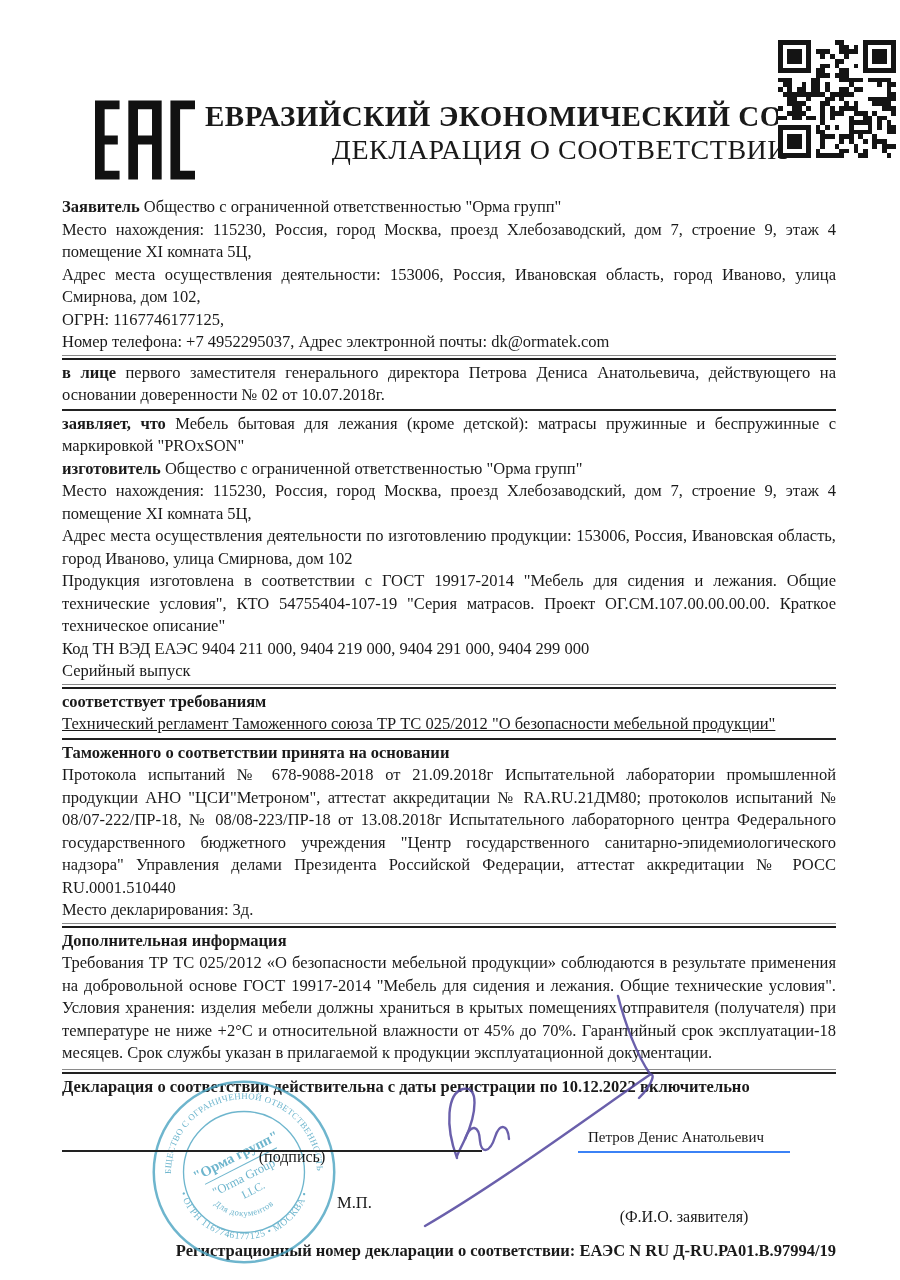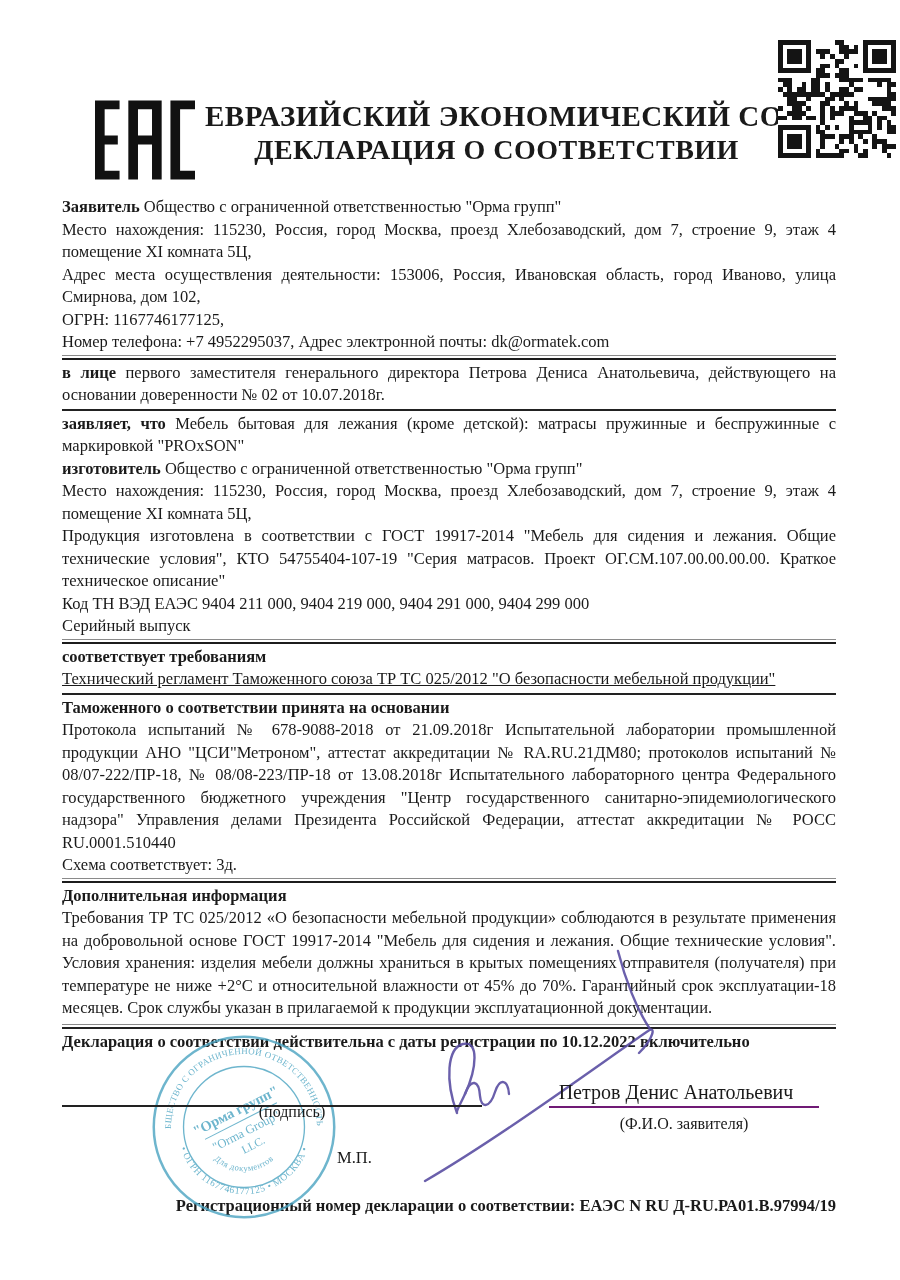--- a/index.html
+++ b/index.html
@@ -11,43 +11,43 @@
     font-family:"Liberation Serif","DejaVu Serif",serif;
     color:#1a1a1a;
     overflow:hidden;
   }
   
   .hdr{position:relative;height:196px;}
   .eac{position:absolute;left:95px;top:96px;width:100px;height:88px;}
   .eac svg{width:100%;height:100%;display:block;}
   .titles{position:absolute;left:205px;right:112px;top:99px;text-align:center;}
   .t1{font-size:29px;font-weight:bold;letter-spacing:.5px;line-height:1.18;white-space:nowrap;}
-  .t2{font-size:28px;font-weight:bold;letter-spacing:.5px;line-height:1.18;white-space:nowrap;}
+  .t2{font-size:28px;font-weight:normal;letter-spacing:.5px;line-height:1.18;white-space:nowrap;text-align:right;}
   .qr{position:absolute;left:778px;top:40px;width:118px;height:118px;}
   .qr svg{width:100%;height:100%;display:block;shape-rendering:crispEdges;}
   
   .doc{padding:0 64px 0 62px;font-size:16.5px;line-height:22.5px;}
   .doc p{margin:0;}
   .b{font-weight:bold;font-family:Liberation Serif, serif;}
   .just{text-align:justify;}
   .ln{border-top:1px solid #8a8a8a;margin:1px 0;}
   .ln.th{border-top:2.5px solid #1c1c1c;margin:2px 0;}
   .ln.md{border-top:2px solid #222;margin:2px 0;}
   .mt2{margin-top:2px;}
   .mt4{margin-top:4px;text-decoration:underline;}
   
   .sig{position:relative;height:118px;margin-top:8px;}
   .stamp{position:absolute;left:86px;top:-30px;width:192px;height:192px;opacity:.82;}
   .ink{position:absolute;left:295px;top:-135px;width:370px;height:290px;pointer-events:none;}
   .sline{position:absolute;left:0;top:44px;width:420px;border-bottom:2px solid #222;}
   .scap{position:absolute;left:158px;top:40px;width:144px;text-align:center;font-size:16px;}
   .mp{position:absolute;left:236px;top:86px;font-size:16.5px;margin-left:39px;}
   .who{position:absolute;left:466px;top:20px;width:312px;text-align:center;}
-  .wname{display:inline-block;border-bottom:2px solid #701a75;padding:0 26px 2px 10px;font-size:20px;}
-  .wcap{padding-top:5px;font-size:16px;}
+  .wname{display:inline-block;border-bottom:2px solid #3b82f6;padding:0 26px 2px 10px;font-size:15px;}
+  .wcap{padding-top:5px;font-size:16px;margin-top:48px;}
   
   .reg1{margin-top:16px !important;font-weight:bold;text-align:right;}
 </style>
 </head>
 <body>
 
 <div class="page">
 
   <div class="hdr">
     <div class="eac">
@@ -387,33 +387,34 @@
     <p>Номер телефона: +7 4952295037, Адрес электронной почты: dk@ormatek.com</p>
     <div class="ln"></div>
     <div class="ln th"></div>
 
     <p class="just"><span class="b">в лице</span> <span>первого заместителя генерального директора Петрова Дениса Анатольевича, действующего на основании доверенности № 02 от 10.07.2018г.</span></p>
     <div class="ln md"></div>
 
     <p class="just"><span class="b">заявляет, что</span> <span>Мебель бытовая для лежания (кроме детской): матрасы пружинные и беспружинные с маркировкой "PROxSON"</span></p>
     <p><span class="b">изготовитель</span> <span>Общество с ограниченной ответственностью "Орма групп"</span></p>
     <p class="just">Место нахождения: 115230, Россия, город Москва, проезд Хлебозаводский, дом 7, строение 9, этаж 4 помещение XI комната 5Ц,</p>
+    <p class="just">Адрес места осуществления деятельности по изготовлению продукции: 153006, Россия, Ивановская область, город Иваново, улица Смирнова, дом 102</p>
     <p class="just">Продукция изготовлена в соответствии с ГОСТ 19917-2014 "Мебель для сидения и лежания. Общие технические условия", КТО 54755404-107-19 "Серия матрасов. Проект ОГ.СМ.107.00.00.00.00. Краткое техническое описание"</p>
     <p>Код ТН ВЭД ЕАЭС 9404 211 000, 9404 219 000, 9404 291 000, 9404 299 000</p>
     <p>Серийный выпуск</p>
     <div class="ln"></div>
     <div class="ln th"></div>
 
     <p class="b">соответствует требованиям</p>
     <p class="just mt4">Технический регламент Таможенного союза ТР ТС 025/2012  "О  безопасности  мебельной продукции"</p>
     <div class="ln md mt2"></div>
 
     <p class="b">Таможенного о соответствии принята на основании</p>
     <p class="just">Протокола испытаний № 678-9088-2018 от 21.09.2018г Испытательной лаборатории промышленной продукции АНО "ЦСИ"Метроном", аттестат аккредитации № RA.RU.21ДМ80; протоколов испытаний № 08/07-222/ПР-18, № 08/08-223/ПР-18 от 13.08.2018г Испытательного лабораторного центра Федерального государственного бюджетного учреждения "Центр государственного санитарно-эпидемиологического надзора" Управления делами Президента Российской Федерации, аттестат аккредитации № РОСС RU.0001.510440</p>
-    <p>Схема соответствует: 3д.</p>
+    <p>Место декларирования: 3д.</p>
     <div class="ln"></div>
     <div class="ln th"></div>
 
     <p class="b">Дополнительная информация</p>
     <p class="just">Требования ТР ТС 025/2012 «О безопасности мебельной продукции» соблюдаются в результате применения на добровольной основе ГОСТ 19917-2014 "Мебель для сидения и лежания. Общие технические условия". Условия хранения: изделия мебели должны храниться в крытых помещениях отправителя (получателя) при температуре не ниже +2°С и относительной влажности от 45% до 70%. Гарантийный срок эксплуатации-18 месяцев. Срок службы указан в прилагаемой к продукции эксплуатационной документации.</p>
     <div class="ln mt4"></div>
     <div class="ln md"></div>
 
     <p class="b">Декларация о соответствии действительна с даты регистрации по 10.12.2022 включительно</p>
 

